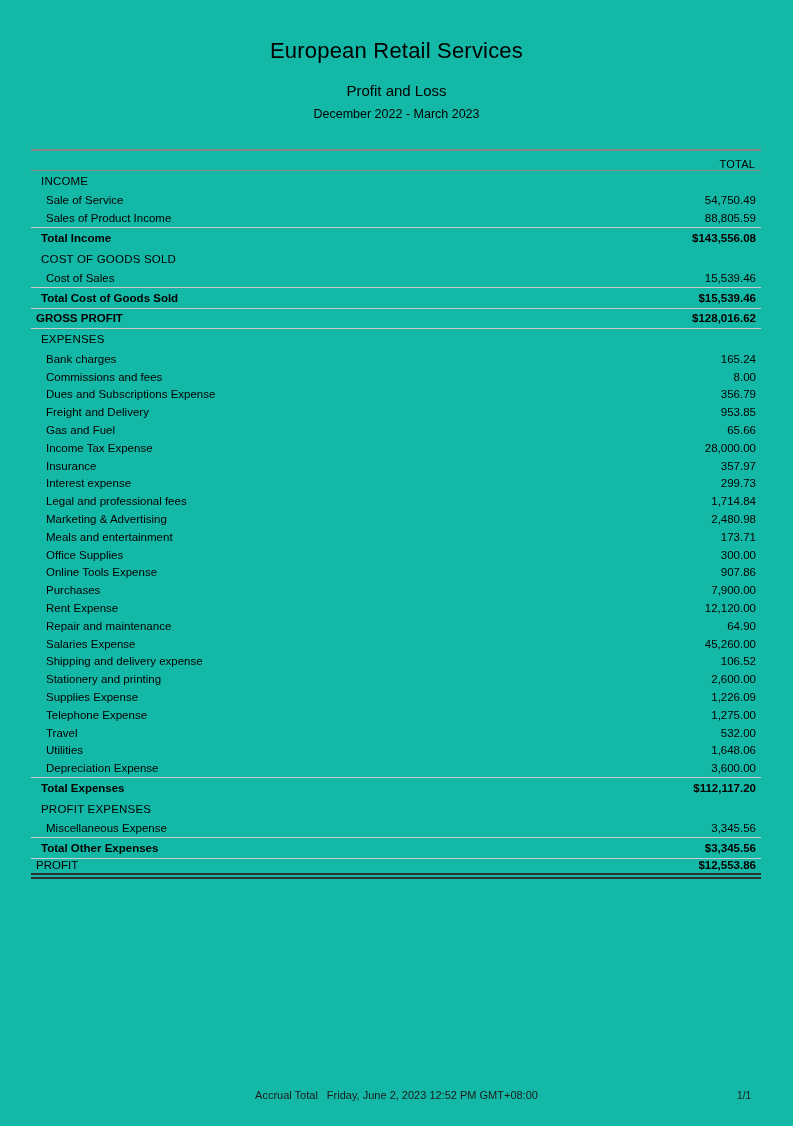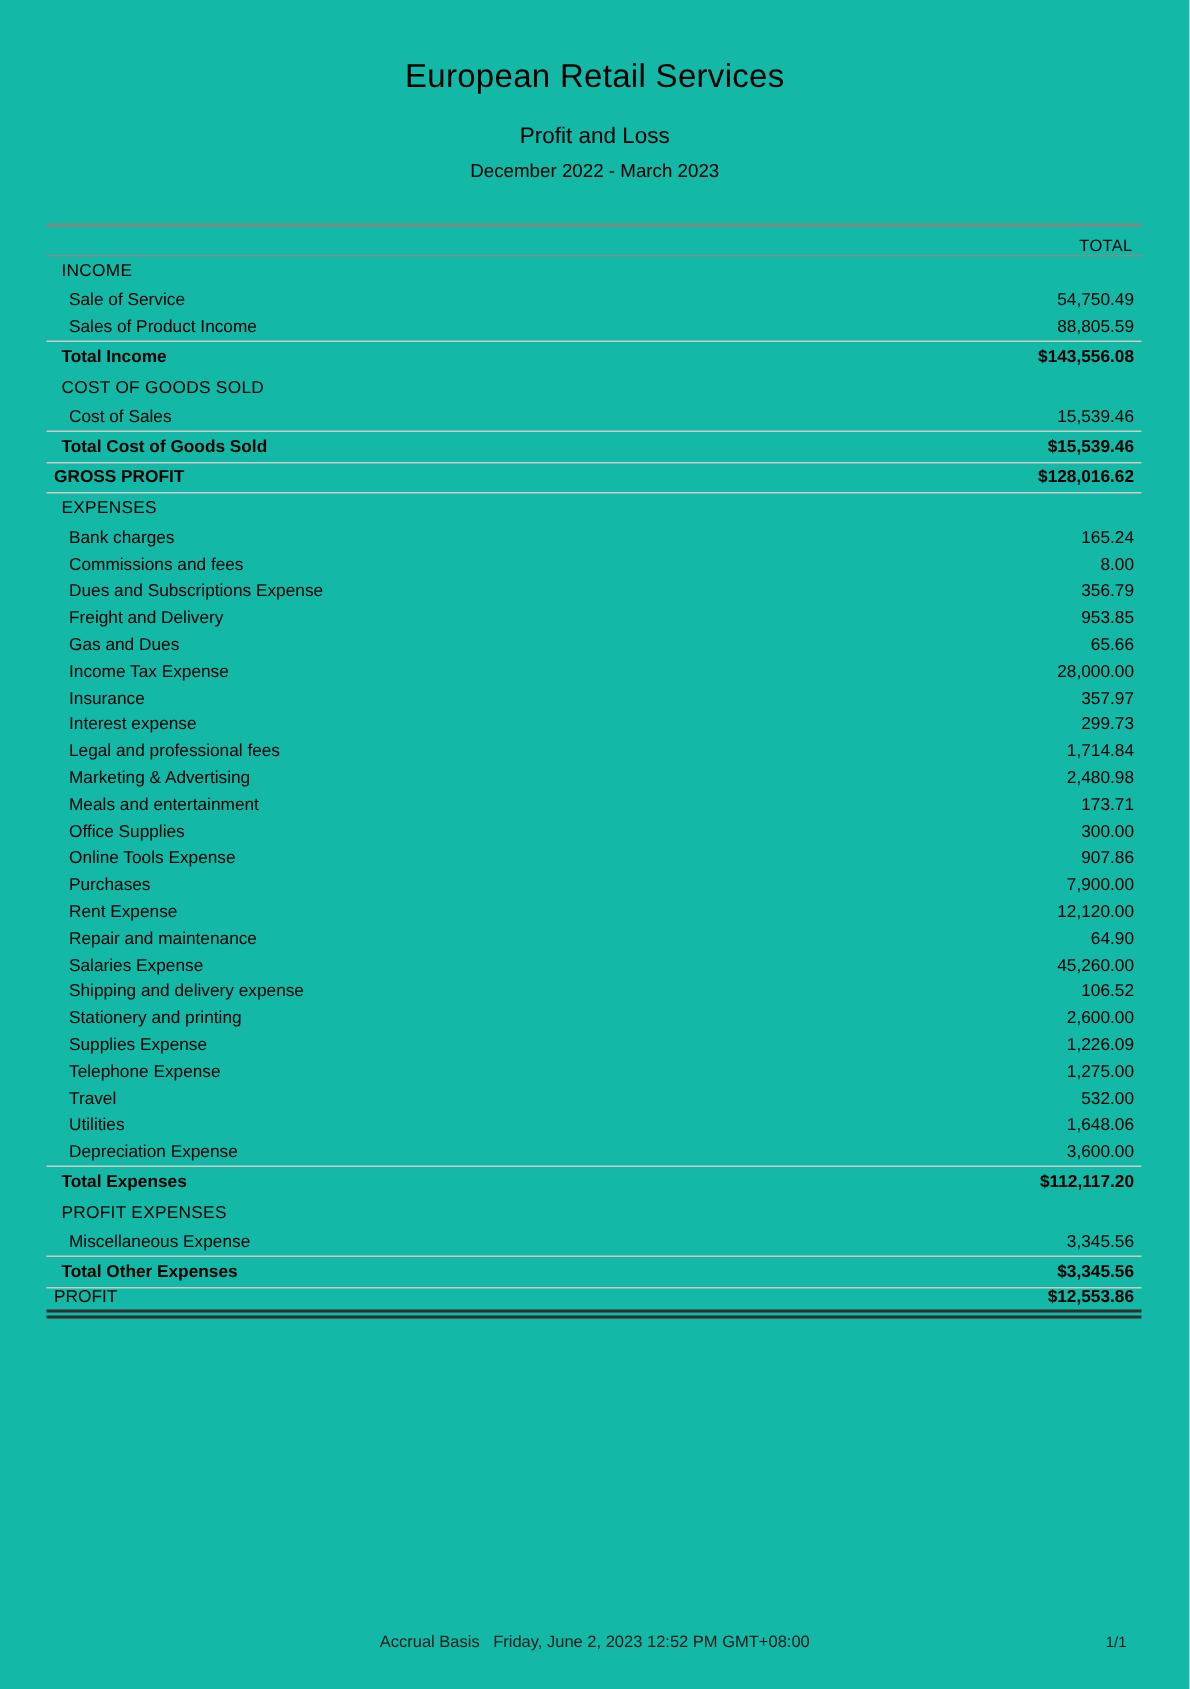--- a/index.html
+++ b/index.html
@@ -106,21 +106,21 @@
         </div>
         <div class="row detail">
           <span class="label">Dues and Subscriptions Expense</span>
           <span class="value">356.79</span>
         </div>
         <div class="row detail">
           <span class="label">Freight and Delivery</span>
           <span class="value">953.85</span>
         </div>
         <div class="row detail">
-          <span class="label">Gas and Dues</span>
+          <span class="label">Gas and Fuel</span>
           <span class="value">65.66</span>
         </div>
         <div class="row detail">
           <span class="label">Income Tax Expense</span>
           <span class="value">28,000.00</span>
         </div>
         <div class="row detail">
           <span class="label">Insurance</span>
           <span class="value">357.97</span>
         </div>
@@ -210,17 +210,17 @@
         </div>
         <div class="row profit">
           <span class="label">PROFIT</span>
           <span class="value">$12,553.86</span>
         </div>
       </div>
     <div class="double-rule"></div>
   </div>
 
   <div class="report-footer">
-    <span class="basis">Accrual Basis</span><span>Friday, June 2, 2023 12:52 PM GMT+08:00</span>
+    <span class="basis">Accrual Total</span><span>Friday, June 2, 2023 12:52 PM GMT+08:00</span>
   </div>
   <div class="page-indicator">1/1</div>
 
 </div>
 
 </body></html>

